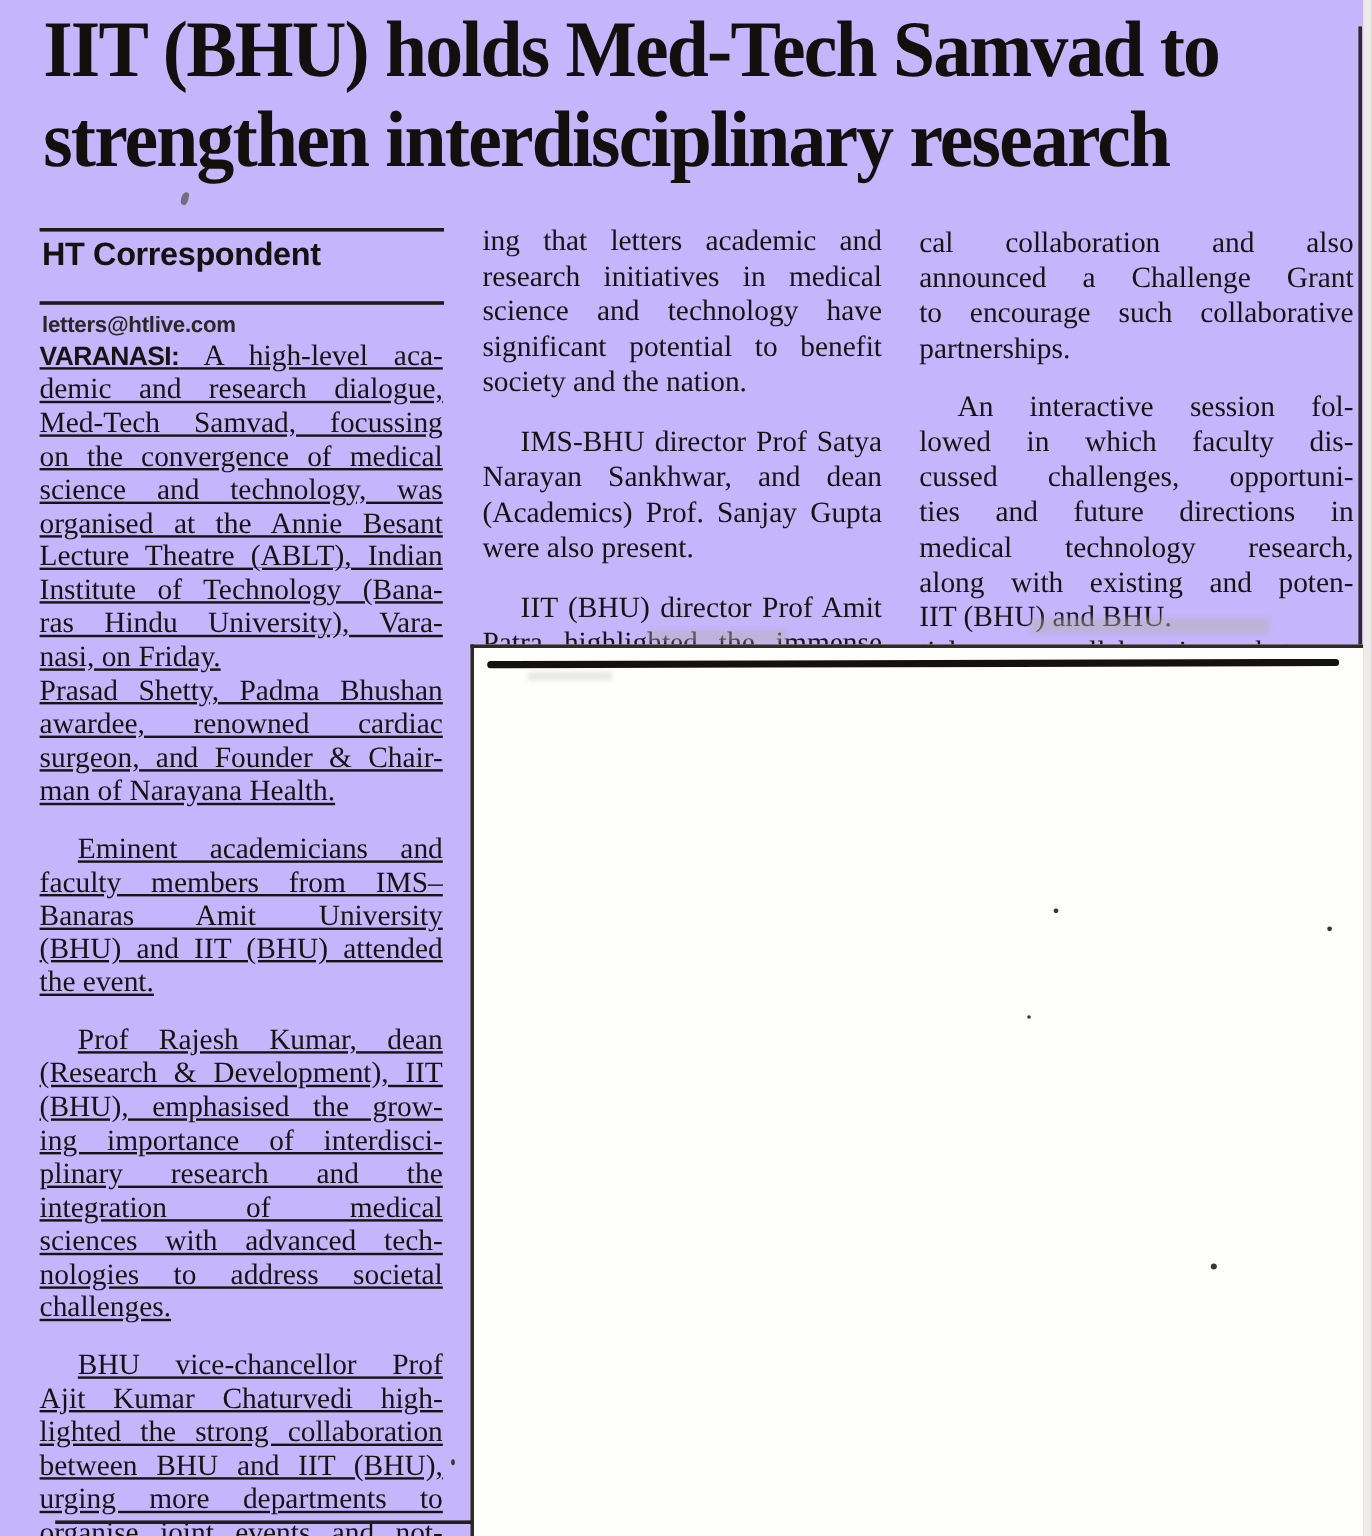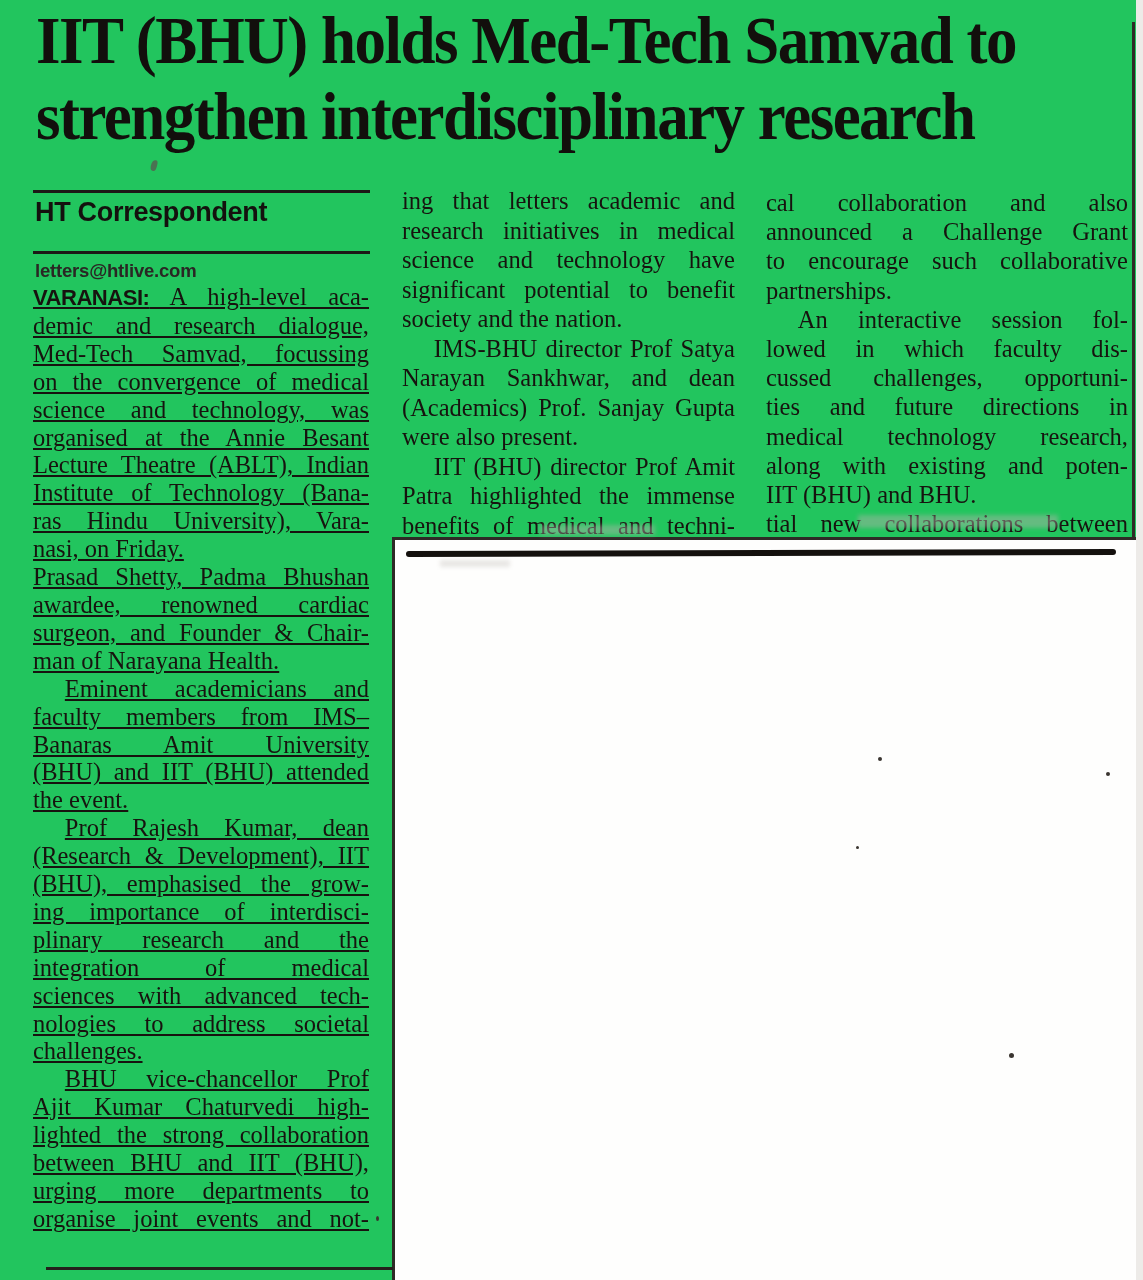--- a/index.html
+++ b/index.html
@@ -1,18 +1,18 @@
 <!DOCTYPE html>
 <html><head>
 <meta charset="utf-8">
 <style>
   html,body { margin:0; padding:0; background:#e9e7e4; }
   .page {
     position:relative; width:1143px; height:1280px;
-    background:#22c55e; overflow:hidden;
+    background:#c4b5fd; overflow:hidden;
     font-family:"Liberation Serif", serif; color:#17130f;
   }
   
   .headline {
     position:absolute; left:36px; top:4px; width:1096px;
     font-weight:bold; font-size:63px; line-height:71px;
     letter-spacing:-1.5px; color:#120f0c;
     transform:scaleY(1.06); transform-origin:top left;
   }
   
@@ -28,21 +28,21 @@
     line-height:18px; padding:8px 0 0 2px; font-weight:bold; color:#2a2724;
     letter-spacing:-0.2px;
   }
   
   .col { position:absolute; font-size:24.5px; color:#17130f; }
   .col1 { left:33px;  top:283px; width:336px; line-height:27.9px;text-decoration:underline; }
   .col2 { left:402px; top:186px; width:333px; line-height:29.5px; }
   .col3 { left:766px; top:188px; width:362px; line-height:29.2px; }
   .ln { text-align:justify; text-align-last:justify; }
   .ln.last { text-align-last:left; }
-  .ln.ind { text-indent:1.3em; }
+  .ln.ind { text-indent:1.3em;margin-top:20px; }
   .lead {
     font-family:"Liberation Sans", sans-serif; font-weight:bold;
     font-size:0.9em; letter-spacing:-0.5px;
   }
   
   .frame-right {
     position:absolute; left:1132px; top:22px; width:3px; height:518px;
     background:#2e2a26;
   }
   .photo-box {

